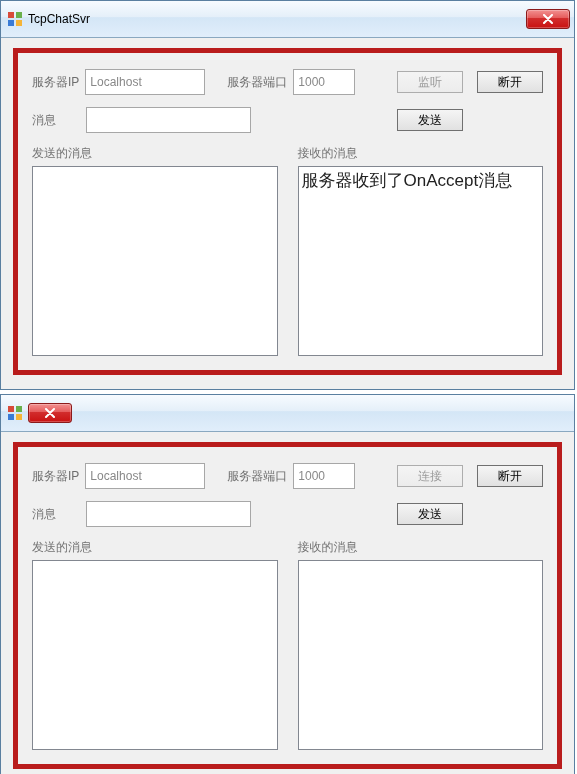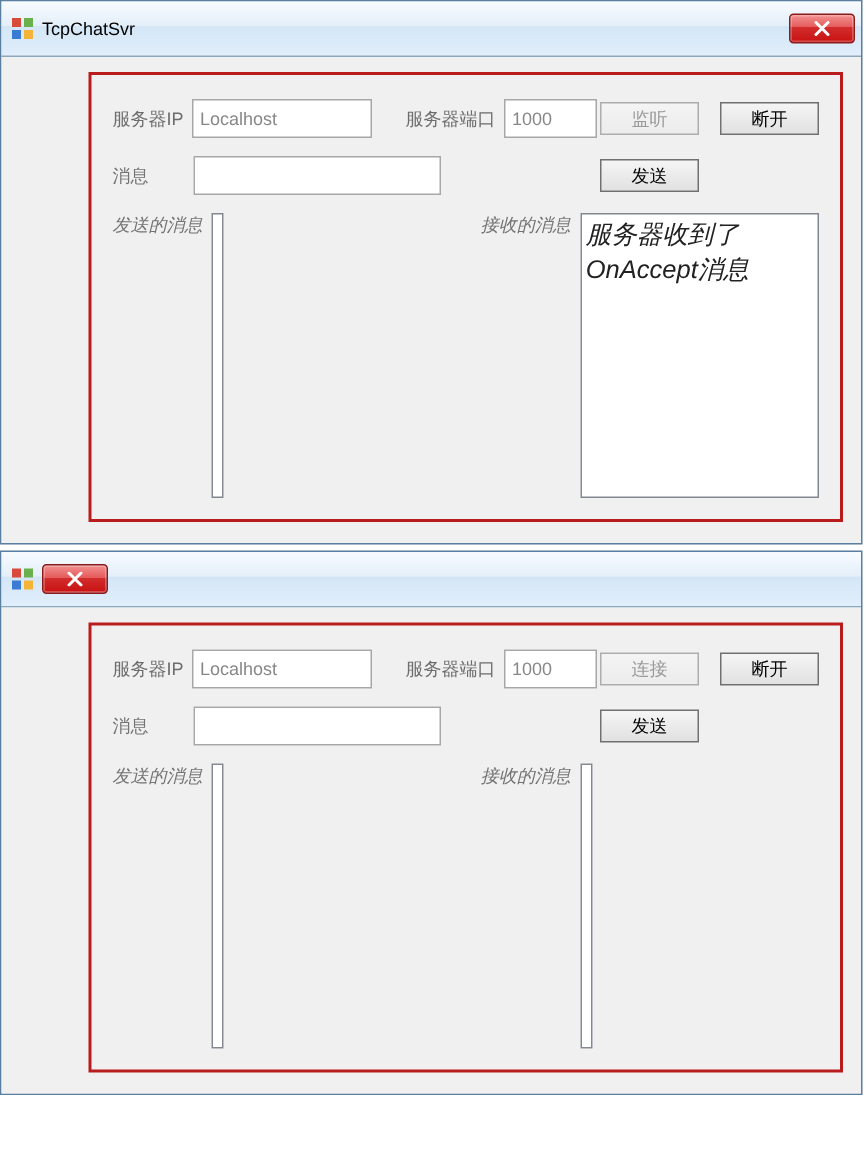--- a/index.html
+++ b/index.html
@@ -51,25 +51,24 @@
     justify-content: center;
     color: #fff;
     box-shadow: inset 0 0 0 1px rgba(255,255,255,0.25);
   }
   .close-btn svg { width:12px; height:10px; }
   .client-area {
     padding: 10px 12px 14px 12px;
     background: #f0f0f0;
   }
   .form-panel {
-    border: 2px solid #b91c1c;
+    border: 5px solid #b91c1c;
     background: #f0f0f0;
     padding: 16px 14px 14px 14px;
     box-sizing: border-box;
-    margin-left: 46px;
   }
   .row {
     display: flex;
     align-items: center;
     margin-bottom: 12px;
   }
   .label {
     color: #6d6d6d;
     margin-right: 6px;
     white-space: nowrap;
@@ -109,22 +108,21 @@
     background: linear-gradient(to bottom,#f4f4f4,#ececec);
   }
   .columns {
     display: flex;
     gap: 20px;
     margin-top: 6px;
   }
   .col {
     flex: 1;
     display: flex;
-    flex-direction: row;
-    font-style: italic;
+    flex-direction: column;
   }
   .col .label {
     margin-bottom: 4px;
   }
   .textarea {
     border: 1px solid #828790;
     background: #fff;
     height: 190px;
     box-sizing: border-box;
     padding: 2px 3px;

